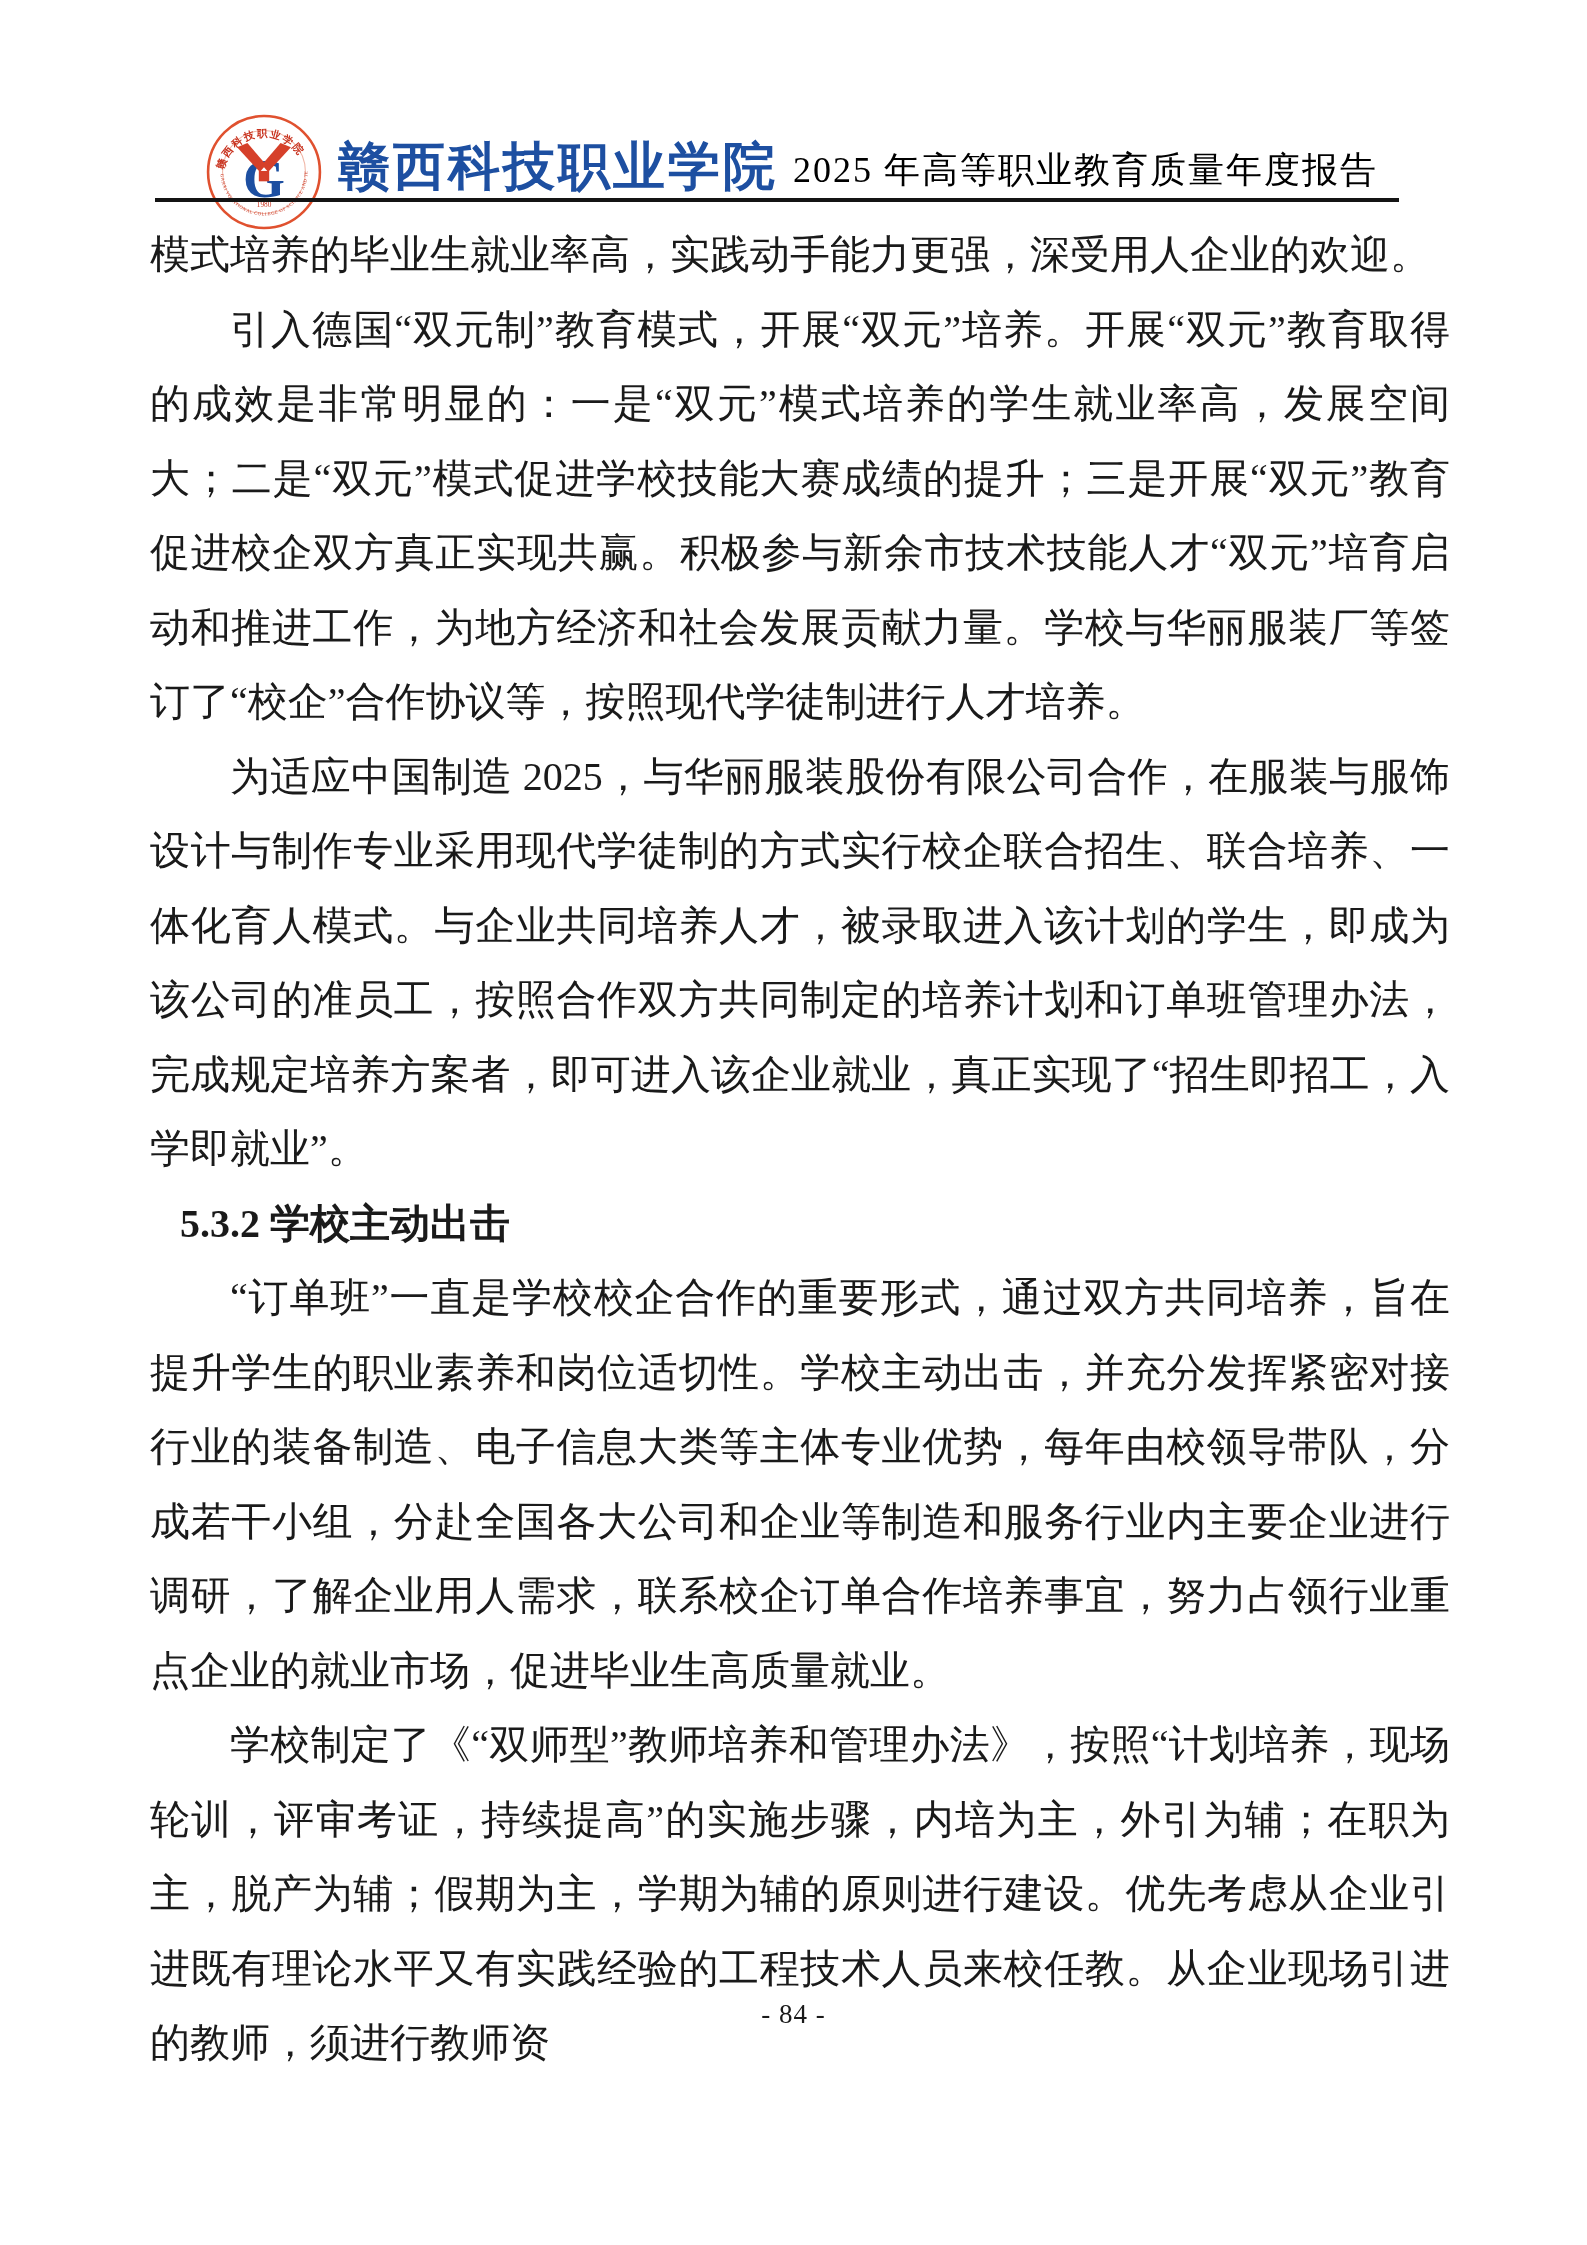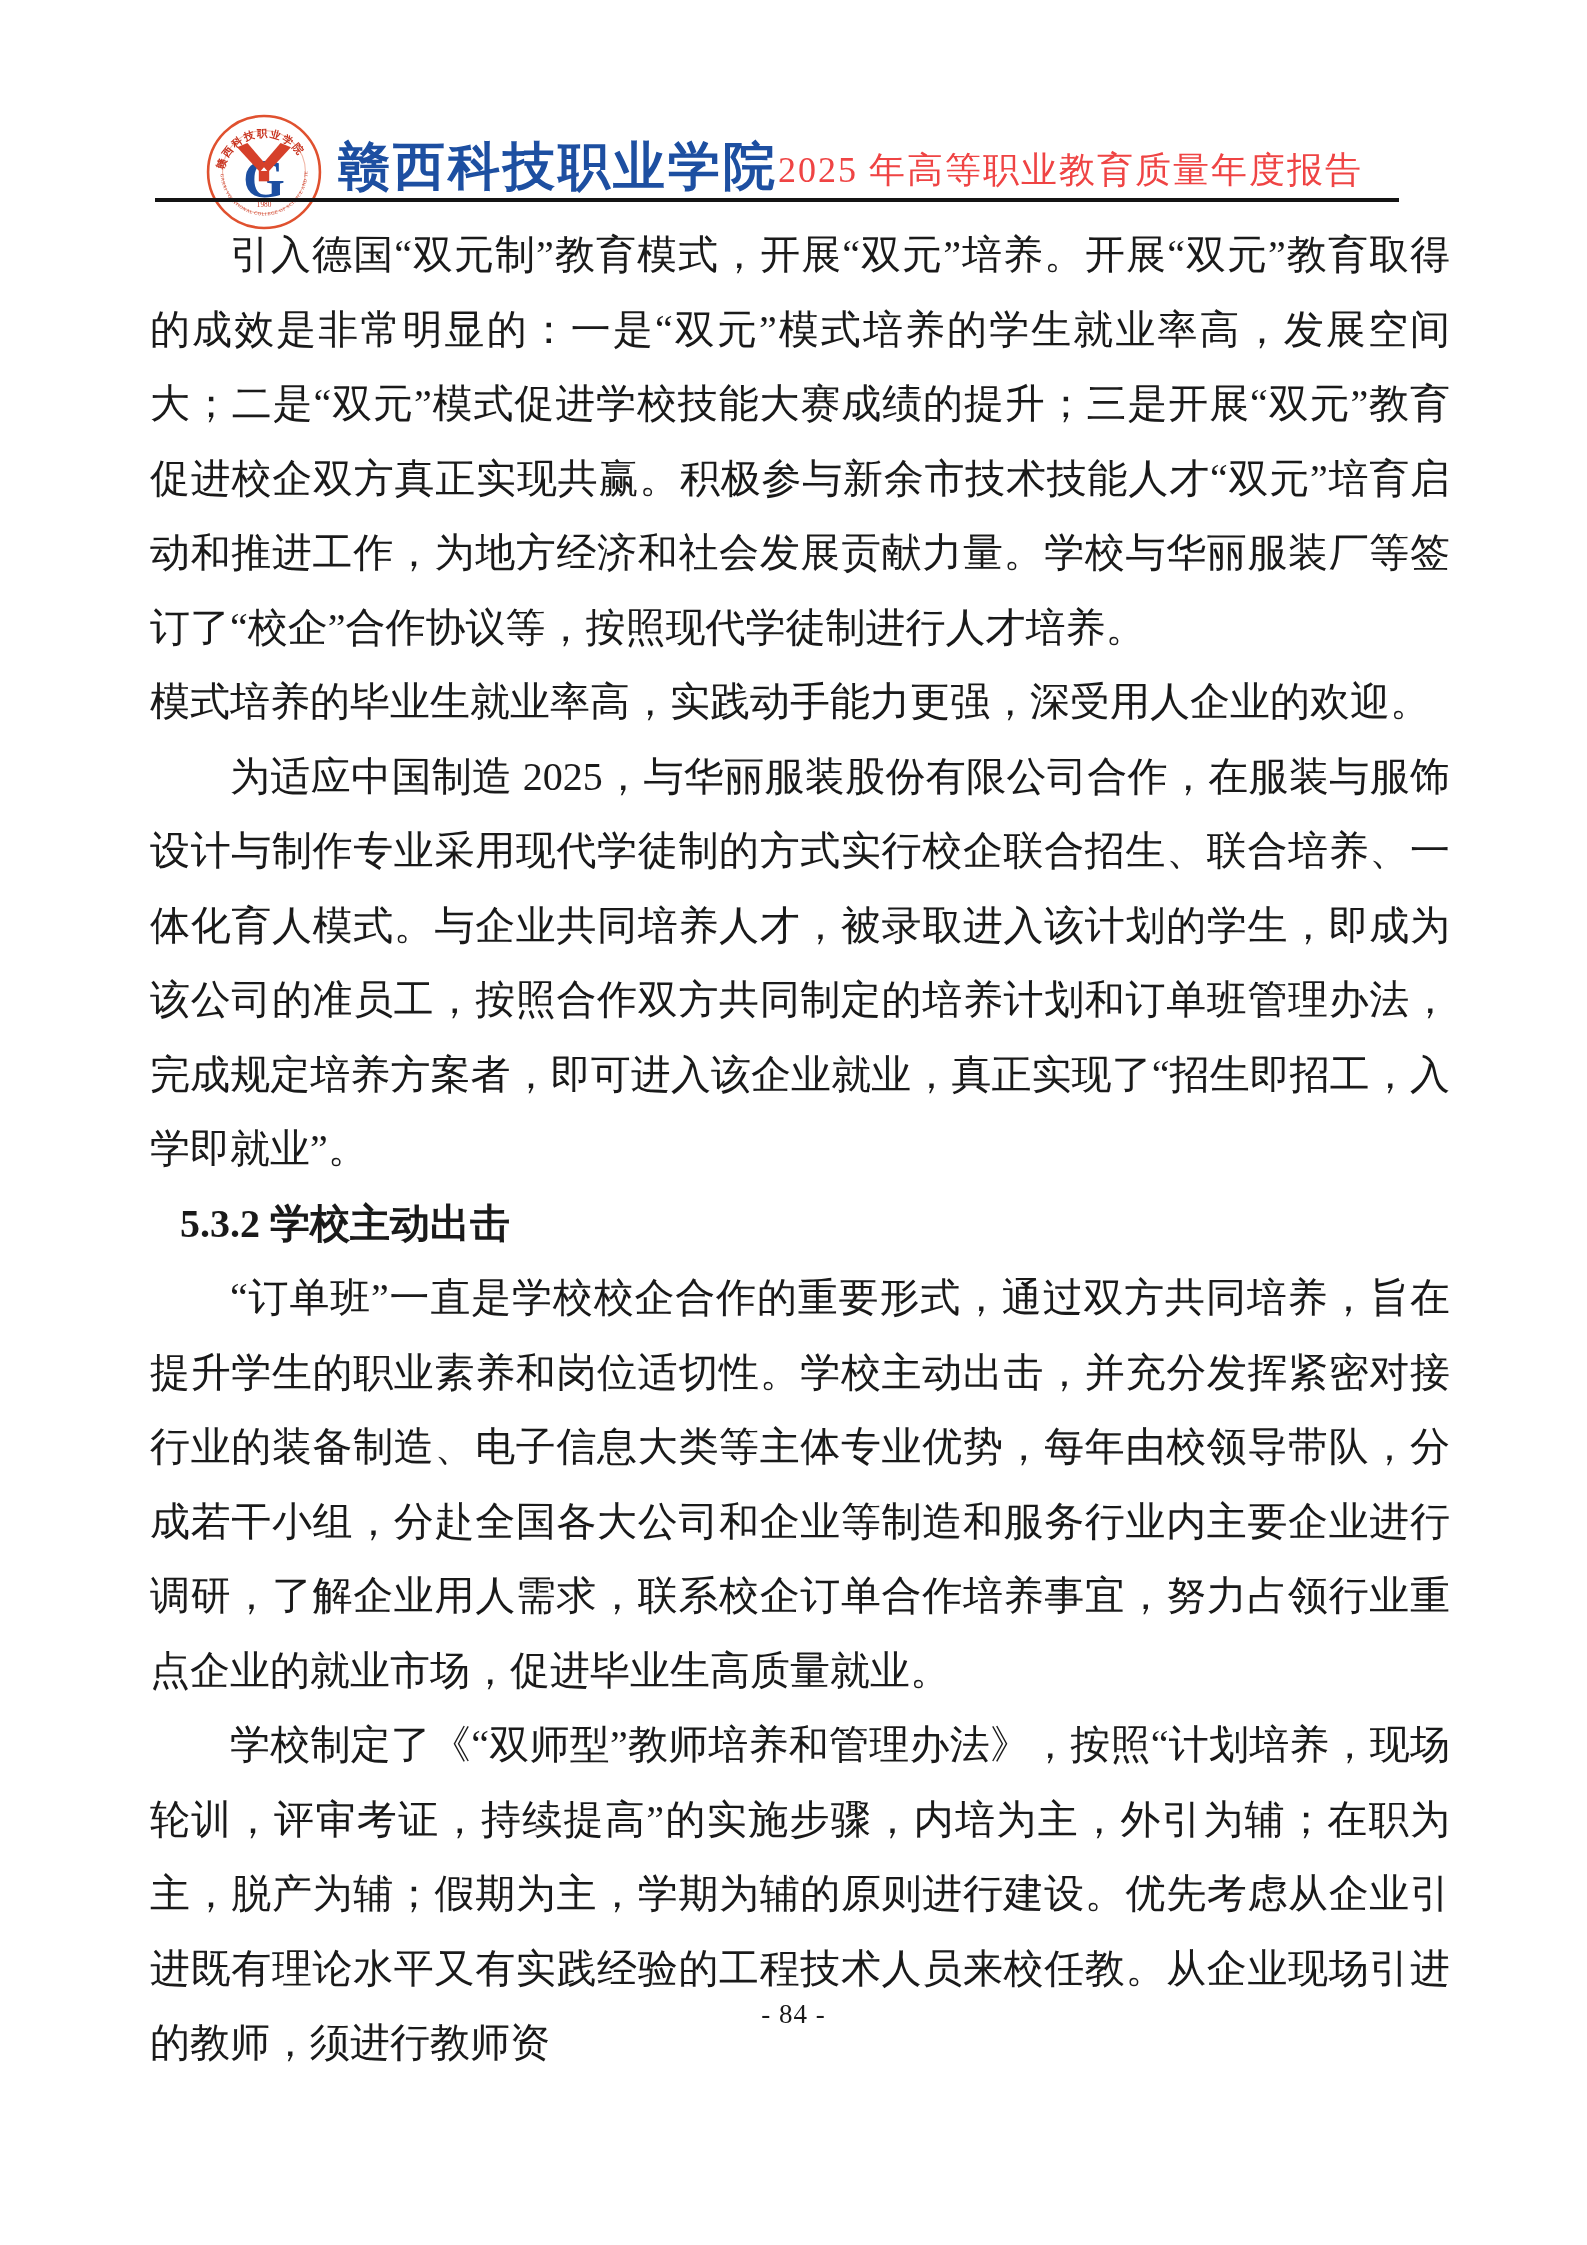--- a/index.html
+++ b/index.html
@@ -12,22 +12,22 @@
     overflow:hidden;
   }
   
   .header-logo{position:absolute;left:206px;top:114px;width:116px;height:116px;}
   .college-name{
     position:absolute;left:338px;top:132px;
     font-size:52px;font-weight:bold;color:#1d4fa1;
     letter-spacing:3px;white-space:nowrap;
   }
   .report-title{
-    position:absolute;right:224px;top:146px;
-    font-size:36px;color:#ef4444;letter-spacing:2px;white-space:nowrap;
+    position:absolute;right:209px;top:146px;
+    font-size:36px;color:#000000;letter-spacing:2px;white-space:nowrap;
   }
   .header-rule{
     position:absolute;left:155px;top:198px;
     width:1244px;height:4px;background:#141414;
   }
   
   .doc-body{
     position:absolute;left:150px;top:218px;width:1300px;
     font-size:40px;line-height:74.5px;
     text-align:justify;text-justify:inter-ideograph;
@@ -69,22 +69,22 @@
     </svg>
 
     <div class="college-name">赣西科技职业学院</div>
 
     <div class="report-title">2025 年高等职业教育质量年度报告</div>
 
     <div class="header-rule"></div>
   </div>
 
   <div class="doc-body">
+    <p class="para no-indent">模式培养的毕业生就业率高，实践动手能力更强，深受用人企业的欢迎。</p>
     <p class="para">引入德国“双元制”教育模式，开展“双元”培养。开展“双元”教育取得的成效是非常明显的：一是“双元”模式培养的学生就业率高，发展空间大；二是“双元”模式促进学校技能大赛成绩的提升；三是开展“双元”教育促进校企双方真正实现共赢。积极参与新余市技术技能人才“双元”培育启动和推进工作，为地方经济和社会发展贡献力量。学校与华丽服装厂等签订了“校企”合作协议等，按照现代学徒制进行人才培养。</p>
-    <p class="para no-indent">模式培养的毕业生就业率高，实践动手能力更强，深受用人企业的欢迎。</p>
     <p class="para">为适应中国制造 2025，与华丽服装股份有限公司合作，在服装与服饰设计与制作专业采用现代学徒制的方式实行校企联合招生、联合培养、一体化育人模式。与企业共同培养人才，被录取进入该计划的学生，即成为该公司的准员工，按照合作双方共同制定的培养计划和订单班管理办法，完成规定培养方案者，即可进入该企业就业，真正实现了“招生即招工，入学即就业”。</p>
     <p class="headline">5.3.2 学校主动出击</p>
     <p class="para">“订单班”一直是学校校企合作的重要形式，通过双方共同培养，旨在提升学生的职业素养和岗位适切性。学校主动出击，并充分发挥紧密对接行业的装备制造、电子信息大类等主体专业优势，每年由校领导带队，分成若干小组，分赴全国各大公司和企业等制造和服务行业内主要企业进行调研，了解企业用人需求，联系校企订单合作培养事宜，努力占领行业重点企业的就业市场，促进毕业生高质量就业。</p>
     <p class="para">学校制定了《“双师型”教师培养和管理办法》，按照“计划培养，现场轮训，评审考证，持续提高”的实施步骤，内培为主，外引为辅；在职为主，脱产为辅；假期为主，学期为辅的原则进行建设。优先考虑从企业引进既有理论水平又有实践经验的工程技术人员来校任教。从企业现场引进的教师，须进行教师资</p>
   </div>
 
   <div class="page-footer">- 84 -</div>
 
 </div>
 

